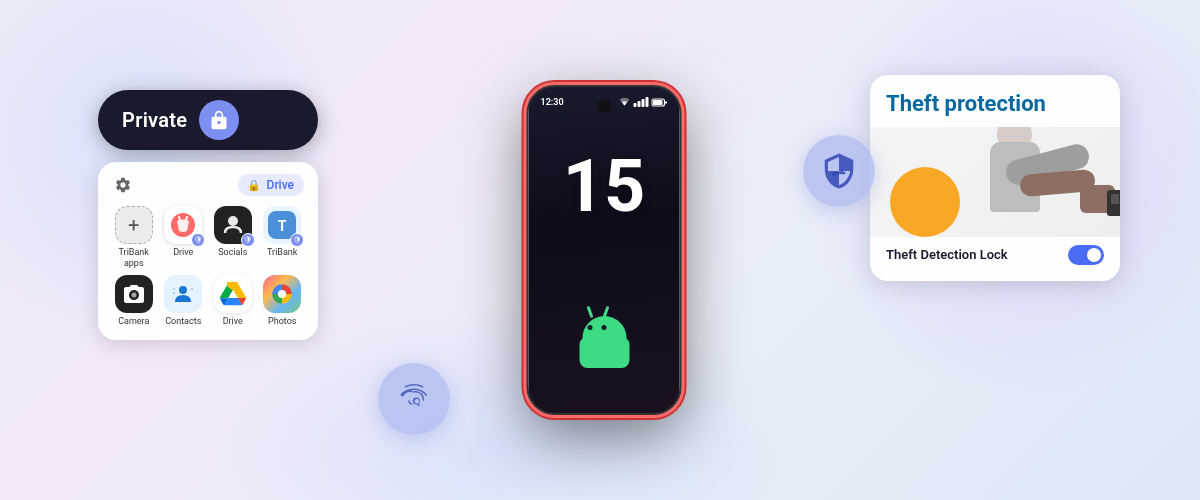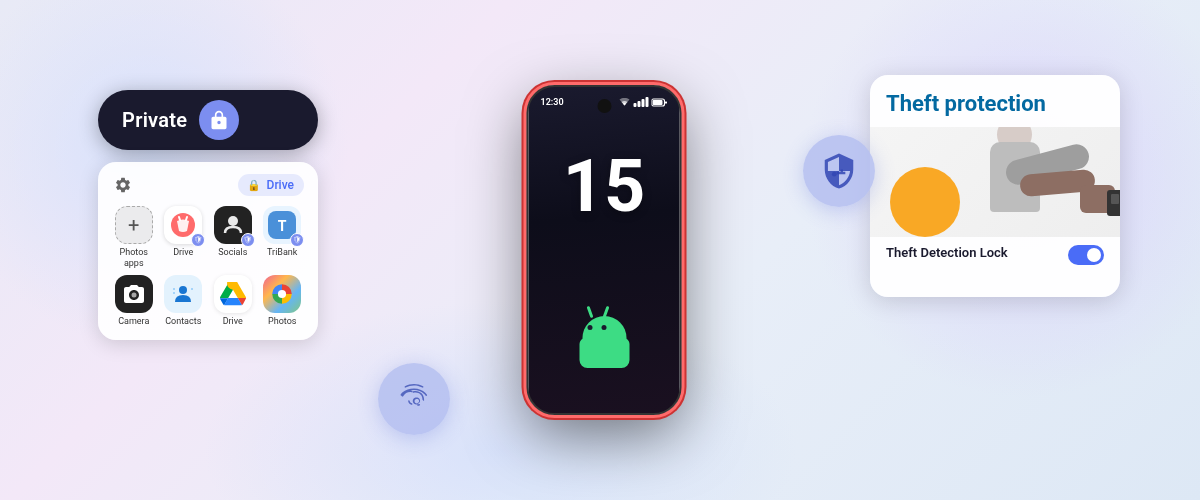--- a/index.html
+++ b/index.html
@@ -401,23 +401,23 @@
     }
 
     .theft-auto-lock {
       color: #4a6cf7;
       font-size: 11px;
       font-weight: 600;
       padding: 8px 16px 4px;
     }
     .theft-detection-row {
       display: flex;
-      align-items: center;
+      align-items: flex-end;
       gap: 10px;
-      padding: 6px 16px 32px;
+      padding: 6px 16px 16px;
     }
     .theft-detection-text {
       flex: 1;
     }
     .theft-detection-title {
       font-size: 13px;
       font-weight: 600;
       color: #1a1a2e;
       margin-bottom: 3px;
     }
@@ -526,21 +526,21 @@
         <div class="lock-button">
           <span class="lock-icon-small">🔒</span>
           <span>Drive</span>
         </div>
       </div>
 
       <div class="app-grid">
 
         <div class="app-item">
           <div class="app-icon install">+</div>
-          <span class="app-label">Photos apps</span>
+          <span class="app-label">TriBank apps</span>
         </div>
 
         <div class="app-item">
           <div class="app-icon cupify" style="position:relative;">
             <svg width="28" height="28" viewBox="0 0 28 28">
               <circle cx="14" cy="14" r="12" fill="#ff6b6b"></circle>
               <path d="M8 10 Q14 7 20 10 L18 20 Q14 22 10 20 Z" fill="white" opacity="0.9"></path>
               <path d="M11 9 L10 6 M17 9 L18 6" stroke="white" stroke-width="2" stroke-linecap="round"></path>
             </svg>
             <div class="security-badge">🛡</div>

